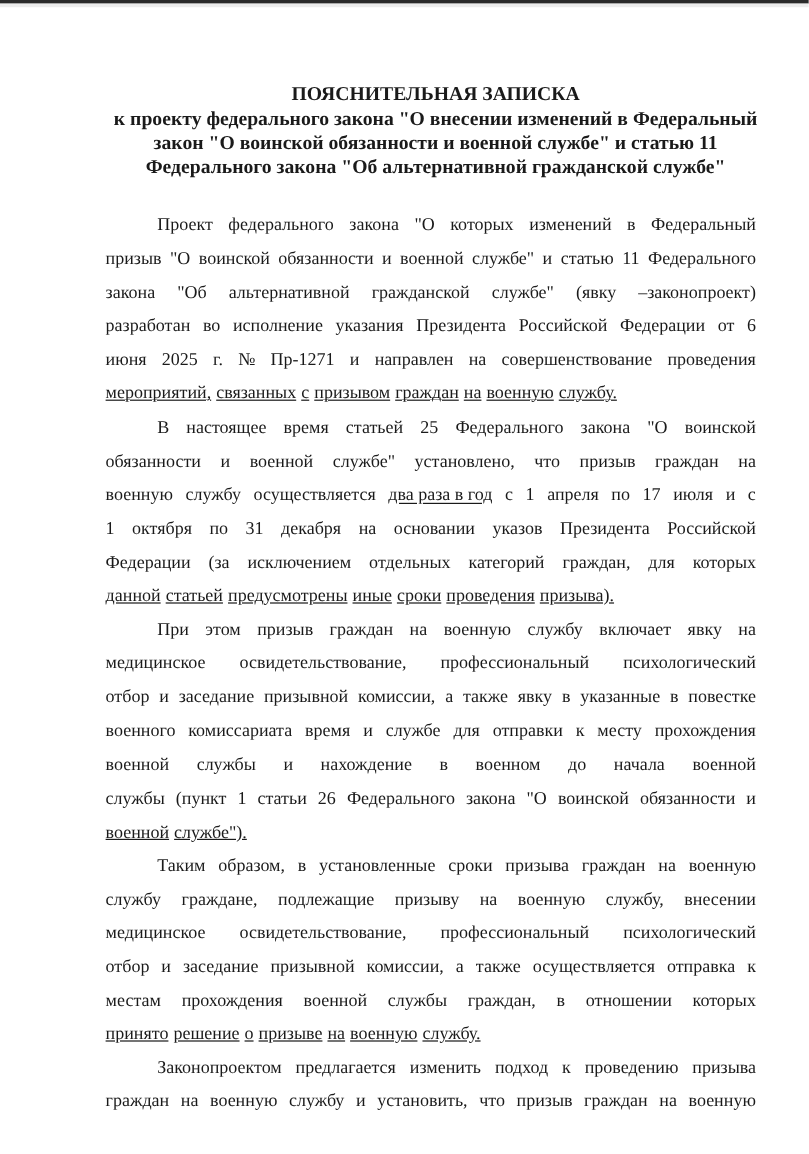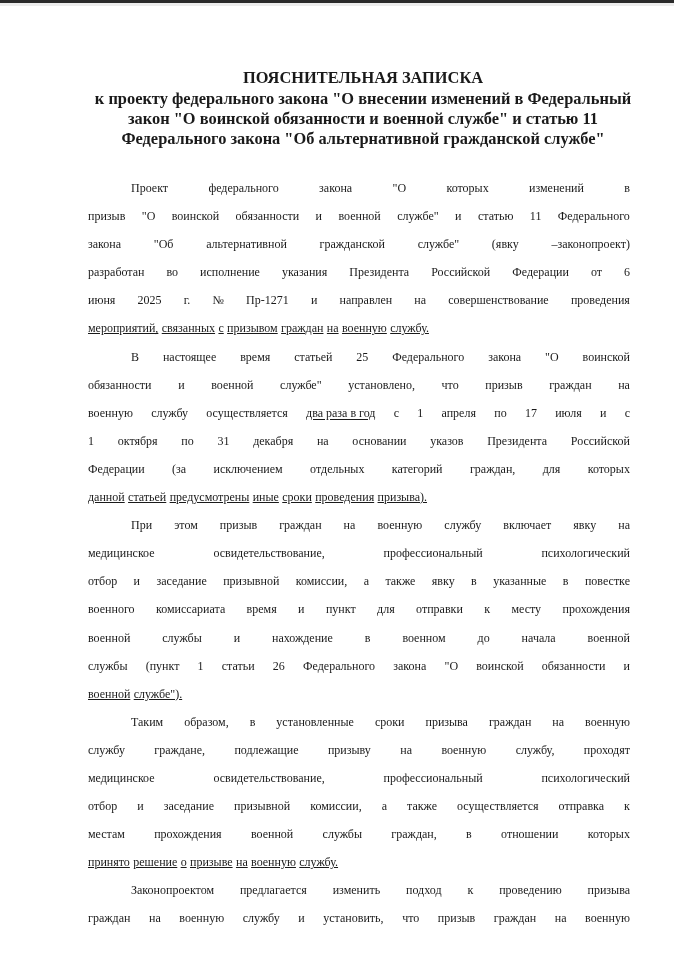--- a/index.html
+++ b/index.html
@@ -4,21 +4,21 @@
 <style>
   html,body{margin:0;padding:0;}
   body{width:674px;height:962px;background:#ffffff;overflow:hidden;position:relative;
        font-family:"Liberation Serif","DejaVu Serif",serif;color:#1a1a1a;}
   .topbar{position:absolute;left:0;top:0;width:674px;height:3px;background:#2a2a2a;}
   .topbar2{position:absolute;left:0;top:3px;width:674px;height:3px;background:#ececec;}
   .head{position:absolute;left:80px;width:566px;text-align:center;font-weight:bold;font-size:16.4px;line-height:20px;}
   .title{top:68px;text-align:center;}
   .sub{top:89px;}
   .sub div{height:20px;}
-  .body{position:absolute;left:88px;width:542px;top:174px;font-size:12px;}
+  .body{position:absolute;left:88px;width:542px;top:174px;font-size:15px;}
   .ln{height:28.1px;line-height:28px;text-align:justify;text-align-last:justify;white-space:nowrap;}
   .ln.last{text-align-last:left;text-decoration:underline;}
   .ln.first{padding-left:43px;}
   .ln .w{display:flex;justify-content:space-between;}
   .ln.last .w{justify-content:flex-start;gap:0.28em;}
   u{text-decoration:underline;text-underline-offset:2px;}
 </style>
 </head>
 <body>
 
@@ -37,20 +37,21 @@
   <div>
     <div class="ln first">
         <div class="w">
           <span>Проект</span>
           <span>федерального</span>
           <span>закона</span>
           <span>"О</span>
           <span>которых</span>
           <span>изменений</span>
           <span>в</span>
+          <span>Федеральный</span>
         </div>
       </div>
     <div class="ln">
         <div class="w">
           <span>призыв</span>
           <span>"О</span>
           <span>воинской</span>
           <span>обязанности</span>
           <span>и</span>
           <span>военной</span>
@@ -233,21 +234,21 @@
           <span>в</span>
           <span>повестке</span>
         </div>
       </div>
     <div class="ln">
         <div class="w">
           <span>военного</span>
           <span>комиссариата</span>
           <span>время</span>
           <span>и</span>
-          <span>пункт</span>
+          <span>службе</span>
           <span>для</span>
           <span>отправки</span>
           <span>к</span>
           <span>месту</span>
           <span>прохождения</span>
         </div>
       </div>
     <div class="ln">
         <div class="w">
           <span>военной</span>
@@ -300,21 +301,21 @@
       </div>
     <div class="ln">
         <div class="w">
           <span>службу</span>
           <span>граждане,</span>
           <span>подлежащие</span>
           <span>призыву</span>
           <span>на</span>
           <span>военную</span>
           <span>службу,</span>
-          <span>проходят</span>
+          <span>внесении</span>
         </div>
       </div>
     <div class="ln">
         <div class="w">
           <span>медицинское</span>
           <span>освидетельствование,</span>
           <span>профессиональный</span>
           <span>психологический</span>
         </div>
       </div>

